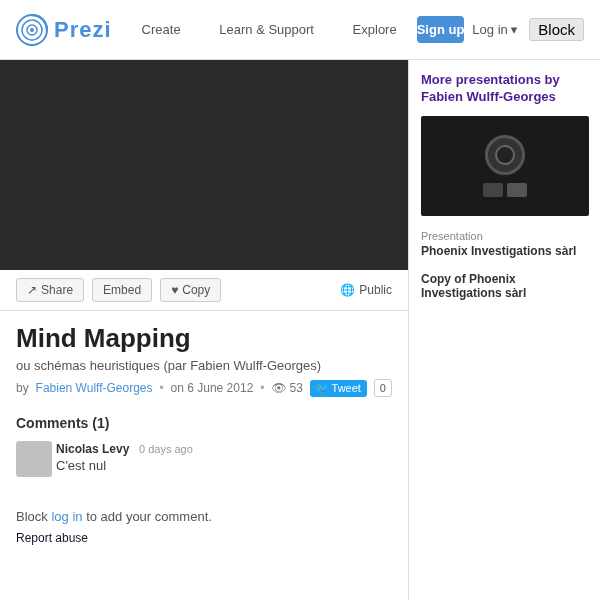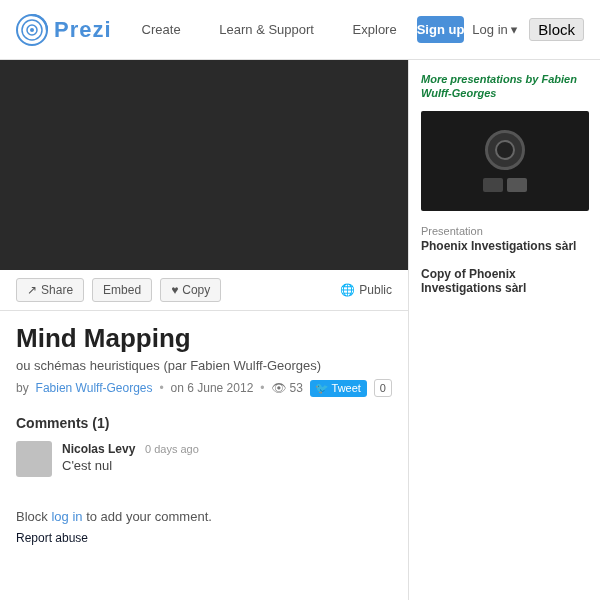--- a/index.html
+++ b/index.html
@@ -192,21 +192,21 @@
       padding: 0 16px 12px 16px;
     }
     .comments-header {
       font-size: 14px;
       font-weight: bold;
       margin-bottom: 10px;
       color: #333;
     }
     .comment-item {
       display: flex;
-      gap: 10px;
+      gap: 4px;
       margin-bottom: 12px;
     }
     .comment-avatar {
       width: 36px;
       height: 36px;
       background: #c0c0c0;
       border-radius: 3px;
       flex-shrink: 0;
     }
     .comment-content { flex: 1; }
@@ -249,26 +249,25 @@
 
     
     #right-sidebar {
       width: 192px;
       border-left: 1px solid #e0e0e0;
       padding: 12px;
       flex-shrink: 0;
       overflow-y: auto;
     }
     .sidebar-heading {
-      font-size: 11px;
-      font-weight: bold;
-      color: #15803d;
+      font-size: 13px;
+      font-weight: bold;
+      color: #4c1d95;
       margin-bottom: 10px;
       line-height: 1.3;
-      font-style: italic;
     }
     .sidebar-pres-label {
       font-size: 11px;
       color: #888;
       margin-top: 14px;
       margin-bottom: 2px;
     }
     .sidebar-pres-title {
       font-size: 12px;
       color: #333;

